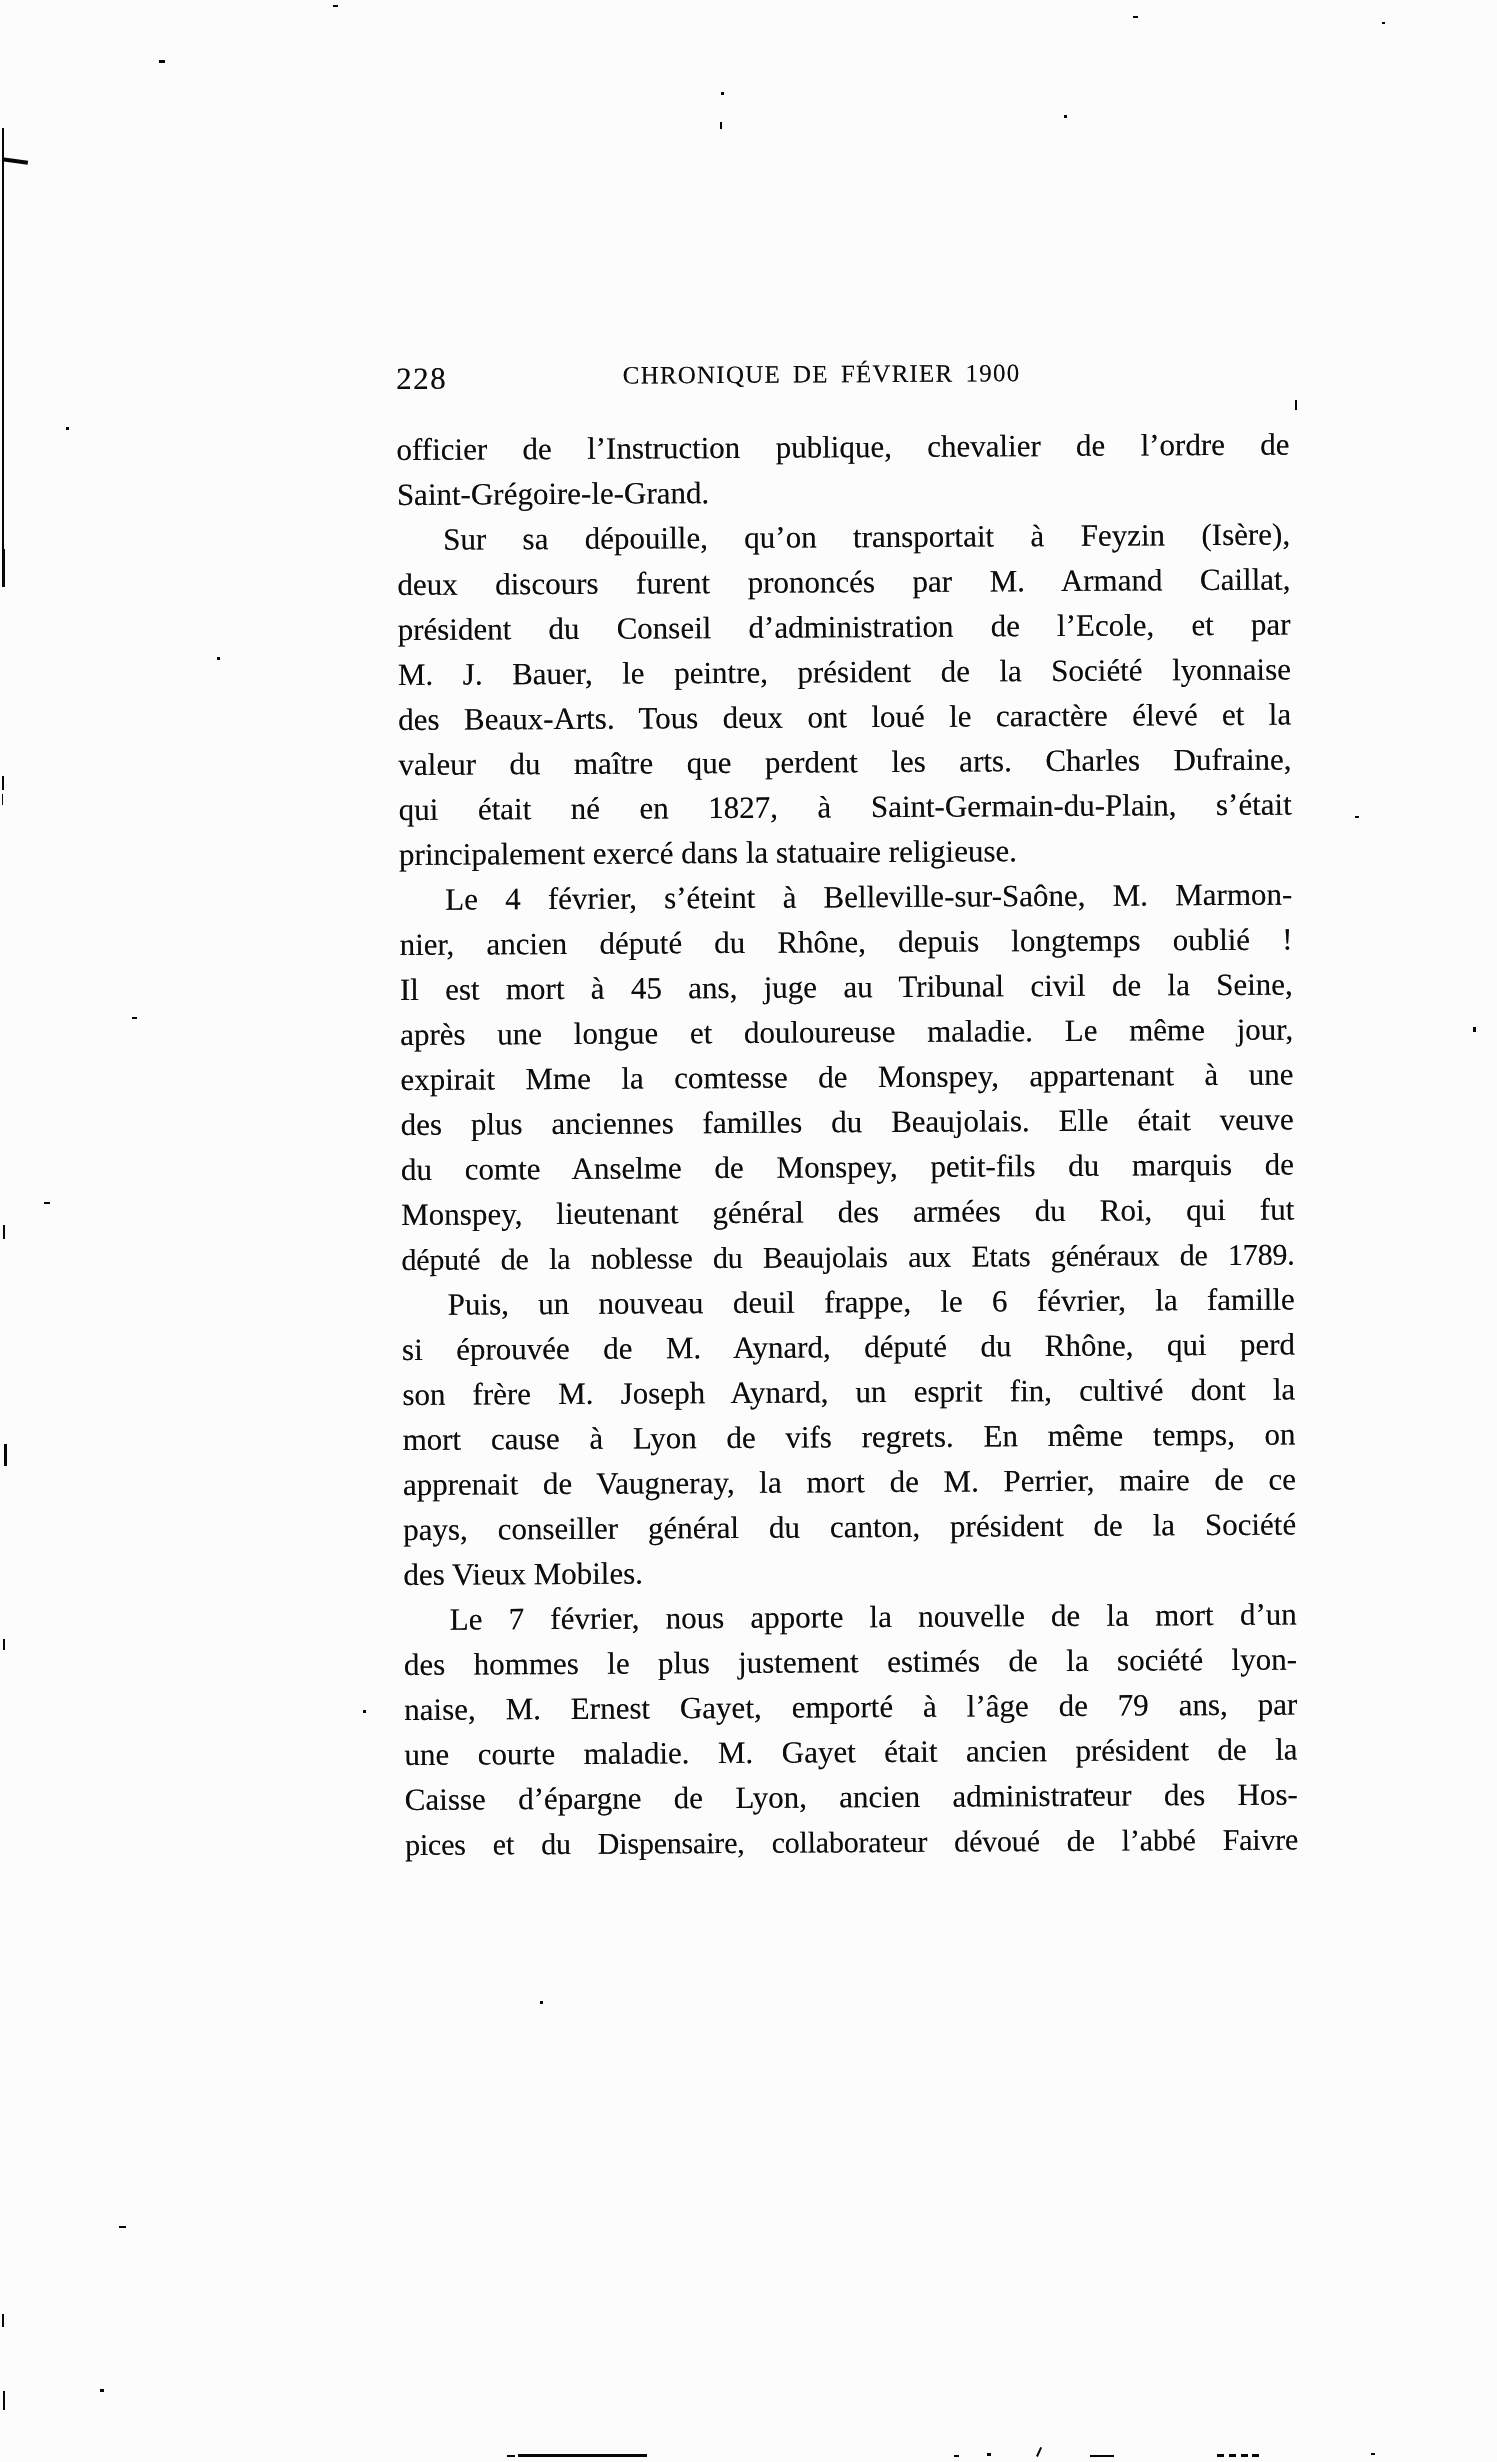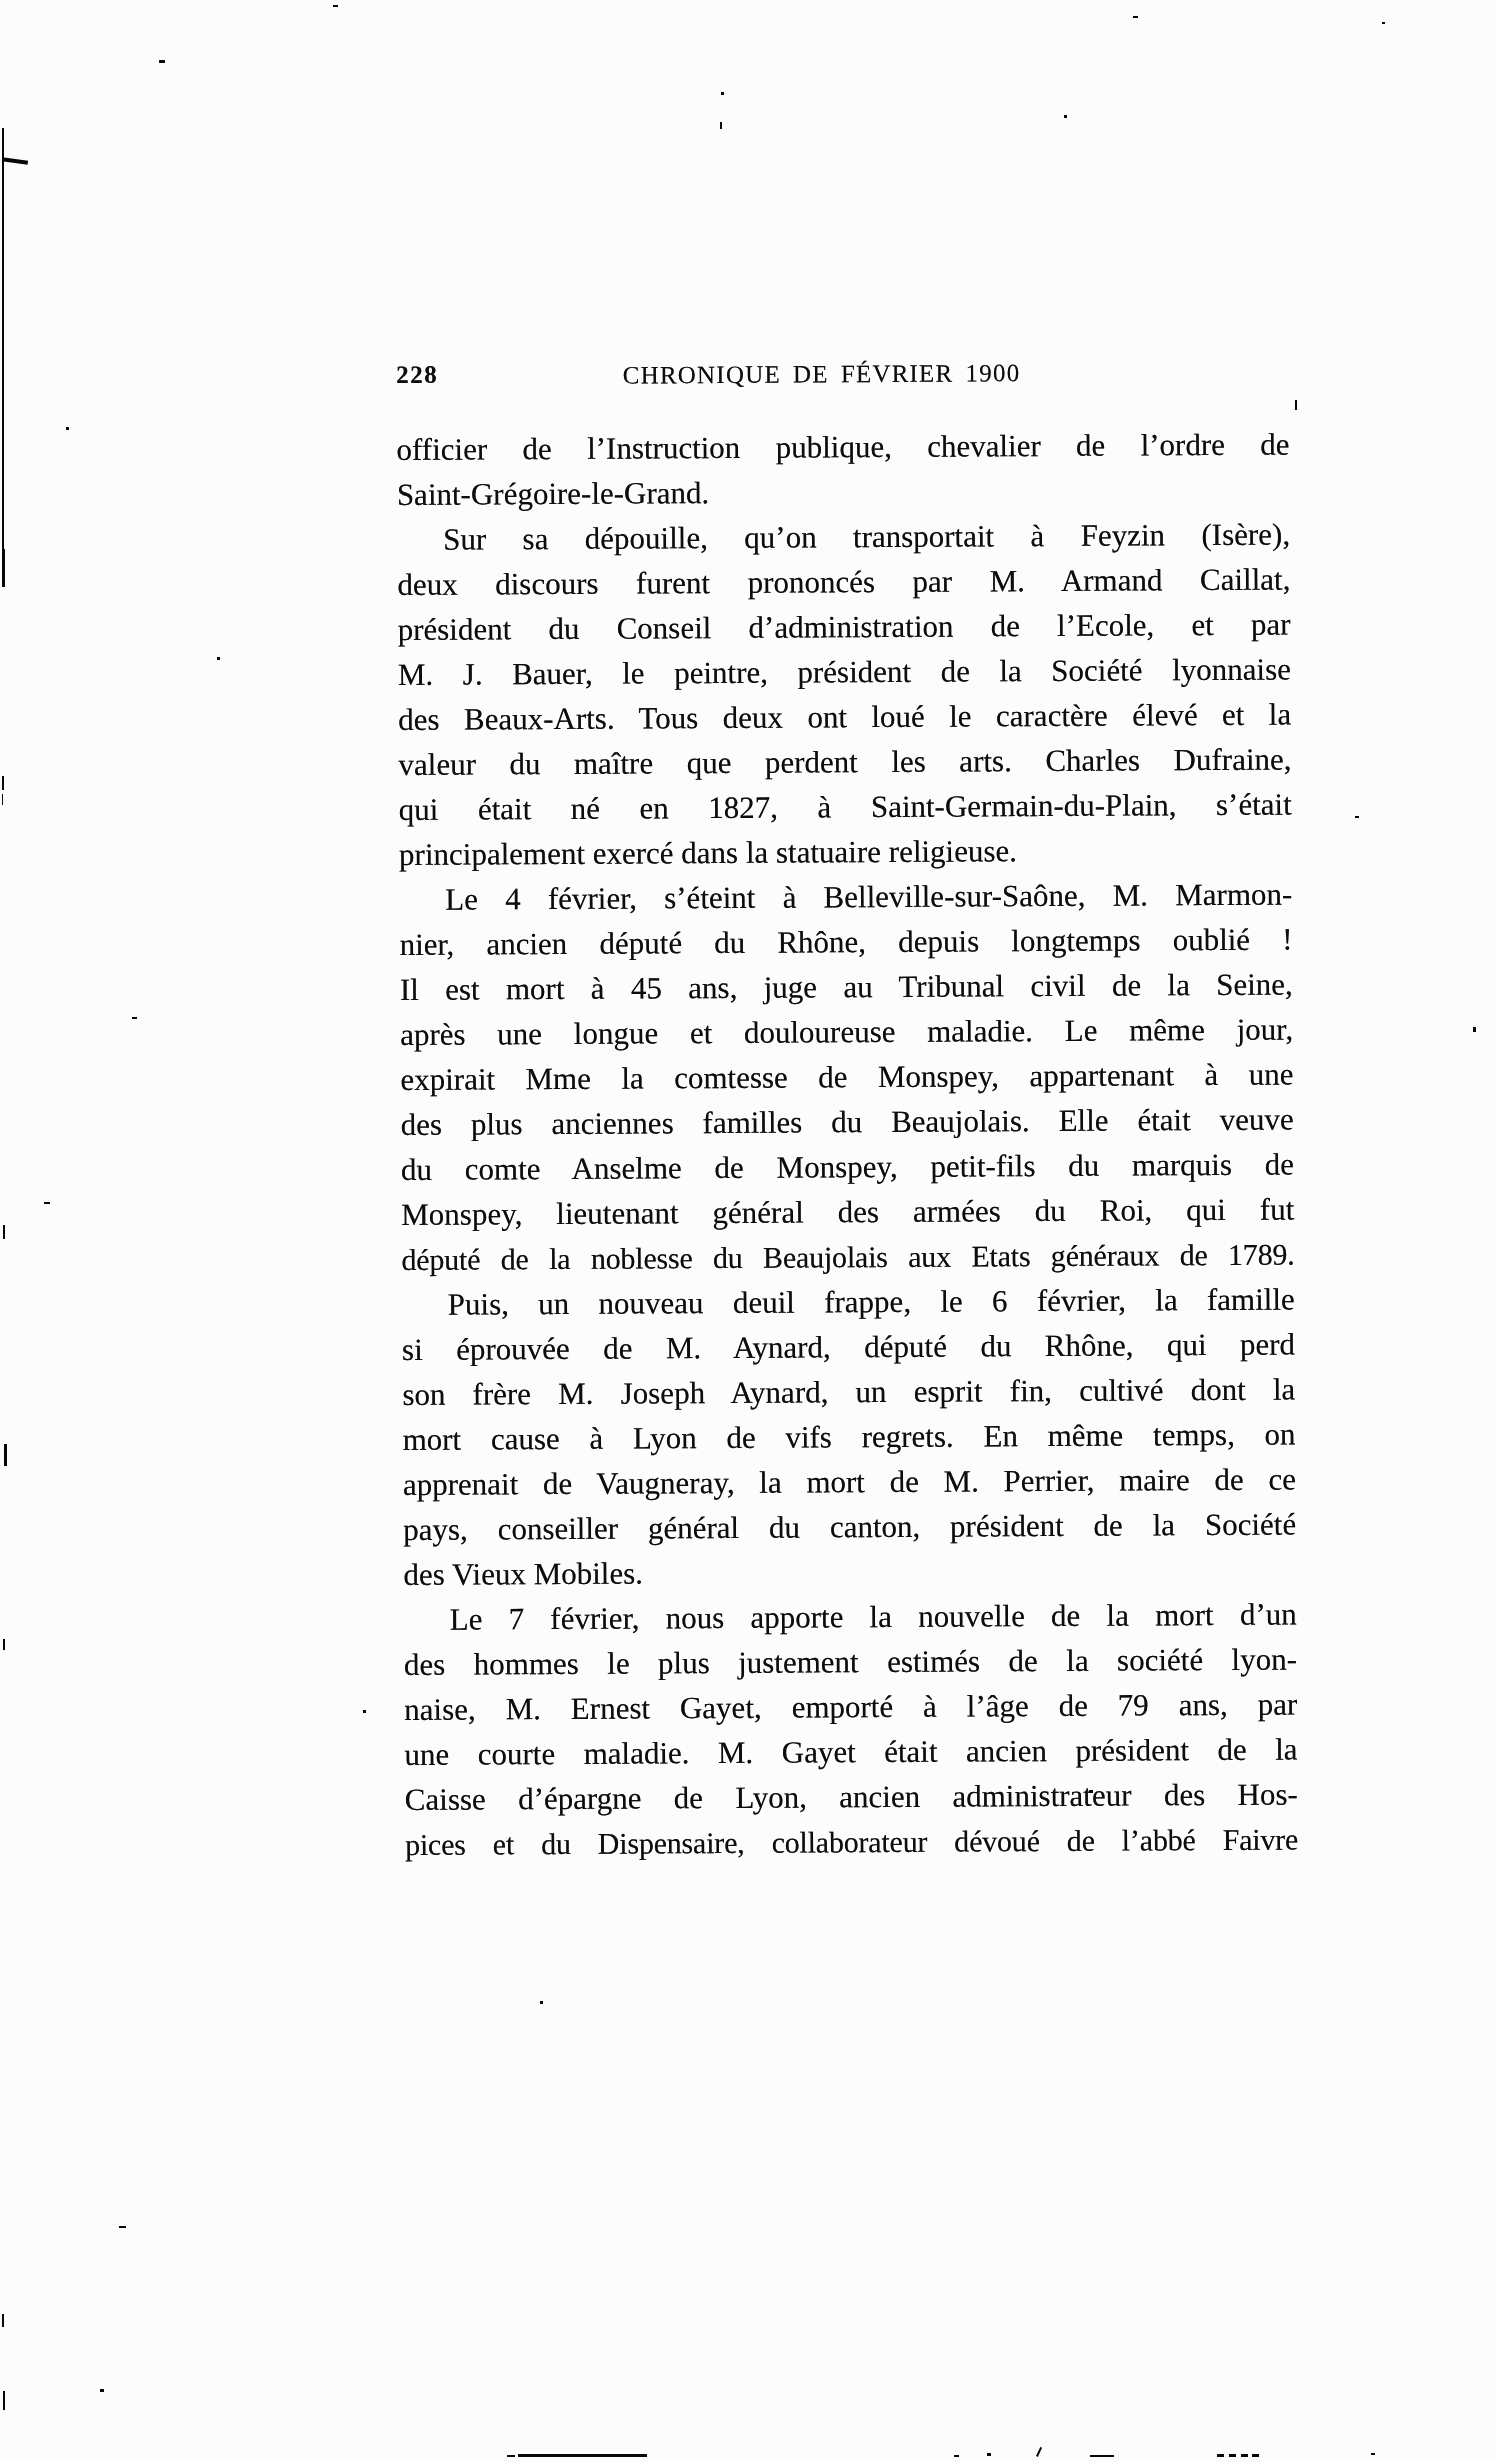--- a/index.html
+++ b/index.html
@@ -26,25 +26,24 @@
     transform-origin:top left;
   }
   .header{
     position:relative;
     height:36px;
     margin-bottom:30px;
   }
   .pagenum{
     position:absolute;
     left:0; top:0;
-    font-size:25px;
+    font-size:31px;
     letter-spacing:1.6px;
     color:var(--ink);
     text-shadow:0 0 0.5px rgba(0,0,0,.55);
-    font-weight:bold;
   }
   .runtitle{
     position:absolute;
     left:0; right:42px; top:1.6px;
     text-align:center;
     font-size:25px;
     letter-spacing:1.2px;
     word-spacing:4.7px;
     color:var(--ink);
     text-shadow:0 0 0.5px rgba(0,0,0,.55);

